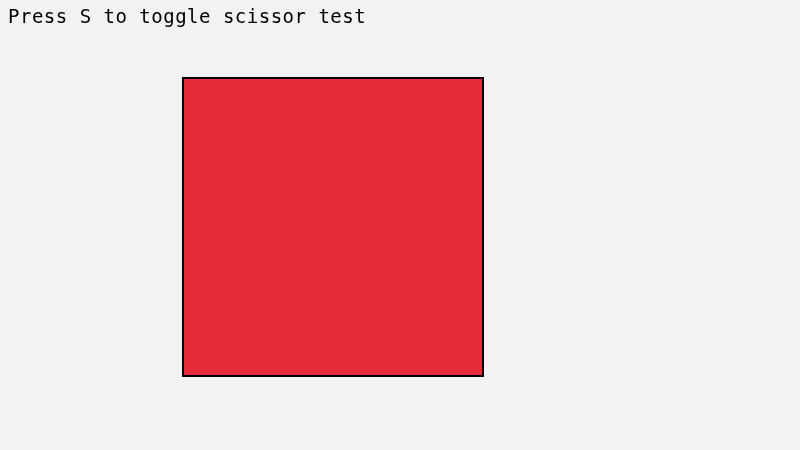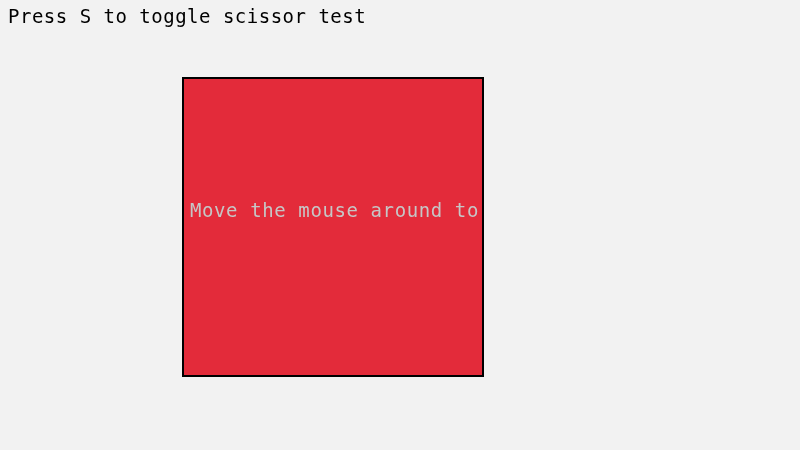--- a/index.html
+++ b/index.html
@@ -15,20 +15,21 @@
     position: relative;
   }
 
   #app-canvas {
     position: absolute;
     left: 0;
     top: 0;
     width: 800px;
     height: 450px;
     background: #f2f2f2;
+    text-align: right;
   }
 
   
   #hint-text {
     position: absolute;
     left: 8px;
     top: 5px;
     font-family: "DejaVu Sans Mono", "Liberation Mono", monospace;
     font-size: 19px;
     line-height: 22px;

